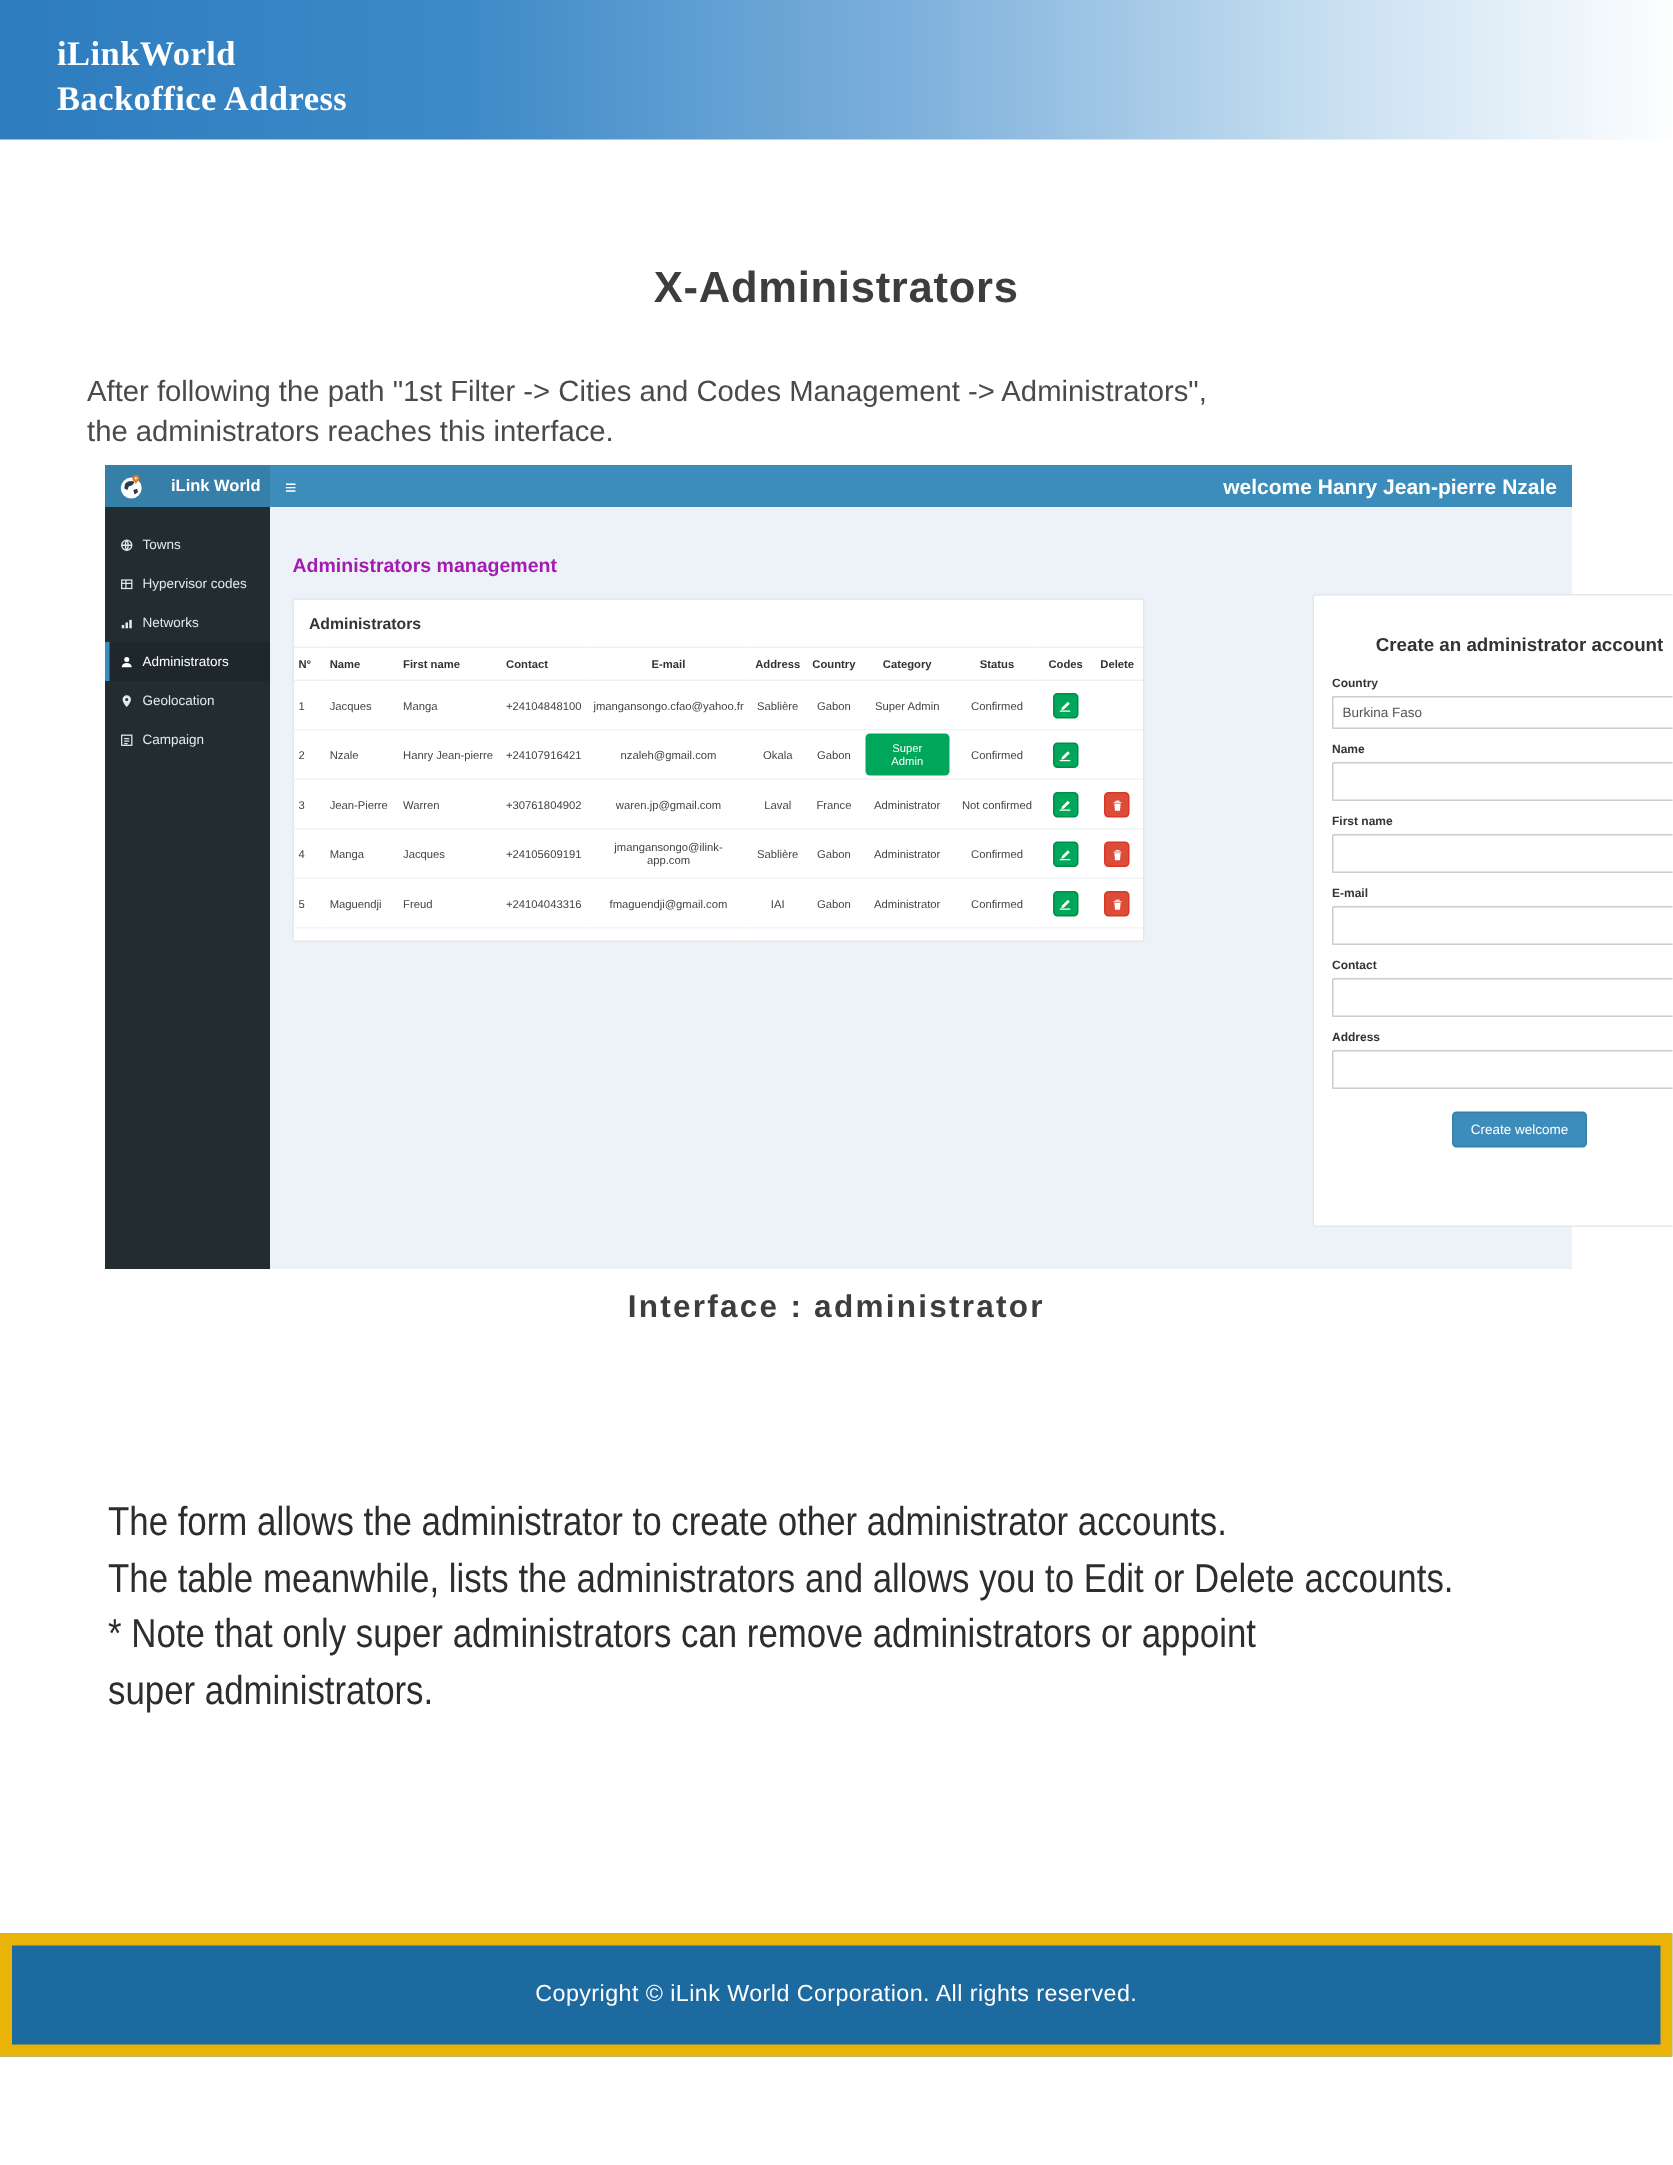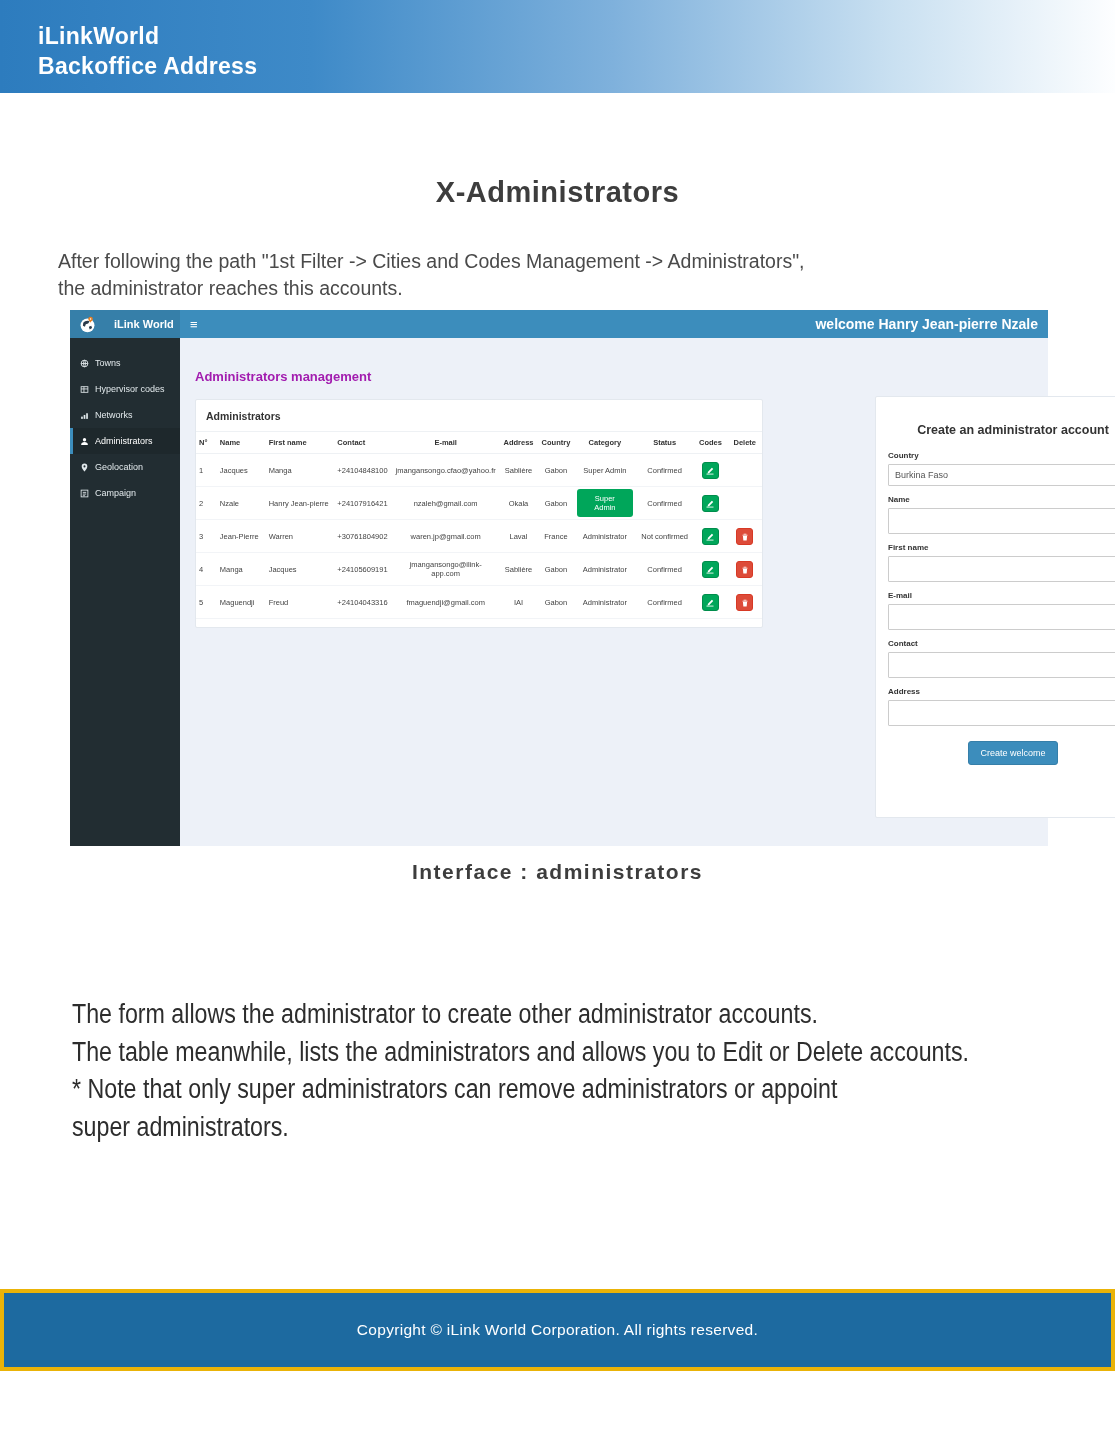--- a/index.html
+++ b/index.html
@@ -8,21 +8,21 @@
     --footer:#1d6aa0; --content-bg:#edf1f8; --panel-br:#e3e8ee;
   }
   html,body{margin:0;padding:0;}
   body{width:1115px;height:1443px;position:relative;background:#fff;
        font-family:"Liberation Sans",sans-serif;overflow:hidden;}
 
   
   .banner{position:absolute;top:0;left:0;width:1115px;height:93px;
     background:linear-gradient(90deg,#2d7cbe 0%,#3e8ac8 28%,#7fb1dc 55%,#c9e0f1 80%,#fdfeff 100%);
     color:#fff;box-sizing:border-box;padding:21px 0 0 38px;}
-  .banner div{font-size:23px;font-weight:600;line-height:30px;letter-spacing:.3px;}
+  .banner div{font-size:23px;font-weight:600;line-height:30px;letter-spacing:.3px;font-family:Liberation Serif, serif;}
 
   
   .doc-title{position:absolute;top:176px;left:0;width:100%;text-align:center;
     font-size:29px;font-weight:bold;color:#3d3d3d;letter-spacing:.5px;}
   .intro{position:absolute;top:248px;left:58px;font-size:19.5px;color:#4a4a4a;line-height:27px;}
   .caption{position:absolute;top:860px;left:0;width:100%;text-align:center;
     font-size:21px;font-weight:bold;letter-spacing:1.5px;color:#3d3d3d;}
   .notes{position:absolute;top:996px;left:72px;font-size:27px;line-height:37.5px;color:#2d2d2d;
     transform:scaleX(.86);transform-origin:0 0;white-space:nowrap;}
 
@@ -75,36 +75,36 @@
     background:#fff;font-family:"Liberation Sans",sans-serif;font-size:9px;padding:0 5px;}
   .f-select{width:100%;height:22px;border:1px solid #ccc;border-radius:1px;box-sizing:border-box;
     display:flex;align-items:center;justify-content:space-between;padding:0 6px;
     font-size:9px;color:#555;cursor:pointer;background:#fff;}
   .create-btn{display:block;margin:15px auto 0;background:var(--accent);color:#fff;
     border:1px solid var(--logo);font-size:9px;padding:6px 11px;border-radius:3px;cursor:pointer;
     font-family:"Liberation Sans",sans-serif;}
 
   
   .footer{position:absolute;left:0;top:1289px;width:1115px;height:82px;background:var(--footer);
-    border:4px solid #eab308;box-sizing:border-box;display:flex;align-items:center;
+    border:8px solid #eab308;box-sizing:border-box;display:flex;align-items:center;
     justify-content:center;color:#fff;font-size:15.5px;letter-spacing:.3px;}
 </style>
 </head>
 <body>
 
 <div class="banner">
   <div>iLinkWorld</div>
   <div>Backoffice Address</div>
 </div>
 
 <div class="doc-title">X-Administrators</div>
 
 <div class="intro">
   <div>After following the path "1st Filter -&gt; Cities and Codes Management -&gt; Administrators",</div>
-  <div>the administrator reaches this accounts.</div>
+  <div>the administrators reaches this interface.</div>
 </div>
 
 <div class="shot">
   <div class="shot-nav">
     <div class="logo-box">
       <svg viewBox="0 0 20 20">
         <circle cx="10" cy="11" r="8.2" fill="#fff"></circle>
         <path d="M5 8c1.6-2.4 5.4-3.2 7.6-1.8l-1.8 2.6-2.8 1-1 2.8-2.4-1.2zM11.6 12.6l2.8-1 1 2.6-2.8 1.8z" fill="#2b3b4a"></path>
         <circle cx="13.6" cy="3.6" r="2.7" fill="#e67e22"></circle>
         <path d="M13.6 8L11.8 4.4h3.6z" fill="#e67e22"></path>
@@ -327,21 +327,21 @@
         <div class="form-title">Create an administrator account</div>
         <div id="form-fields"><div class="f-label">Country</div><div class="f-select">
               <span>Burkina Faso</span>
             </div><div class="f-label">Name</div><input class="f-input" type="text" style=""><div class="f-label">First name</div><input class="f-input" type="text" style=""><div class="f-label">E-mail</div><input class="f-input" type="text" style=""><div class="f-label">Contact</div><input class="f-input" type="text" style=""><div class="f-label">Address</div><input class="f-input" type="text" style=""></div>
         <button class="create-btn">Create welcome</button>
       </div>
     </div>
   </div>
 </div>
 
-<div class="caption">Interface : administrators</div>
+<div class="caption">Interface : administrator</div>
 
 <div class="notes" id="notes">
     <div>The form allows the administrator to create other administrator accounts.</div>
     <div>The table meanwhile, lists the administrators and allows you to Edit or Delete accounts.</div>
     <div>* Note that only super administrators can remove administrators or appoint</div>
     <div>super administrators.</div>
   </div>
 
 <div class="footer">
   <span>Copyright © iLink World Corporation. All rights reserved.</span>

